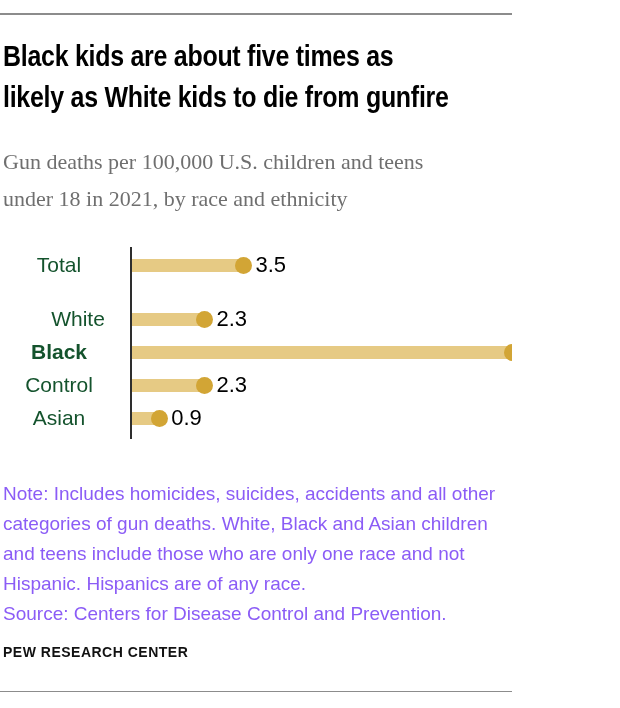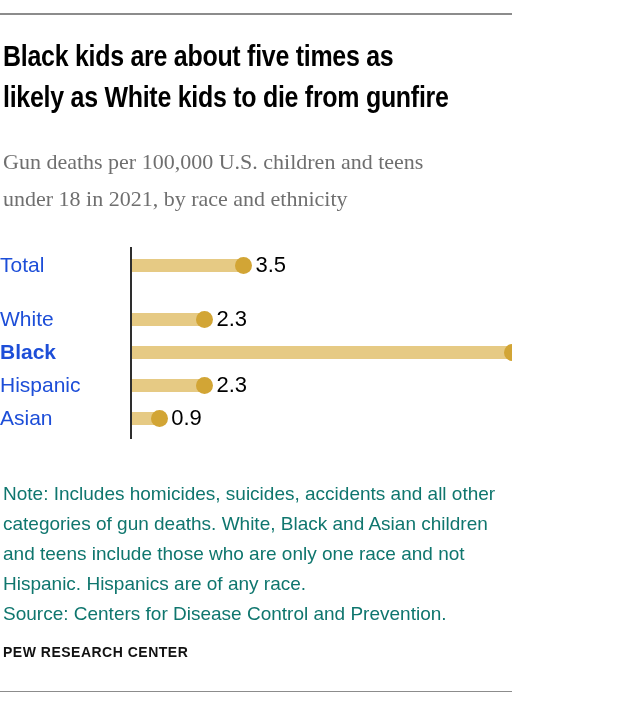--- a/index.html
+++ b/index.html
@@ -59,24 +59,24 @@
     left: 130px;
     top: 0;
     width: 1.5px;
     height: 192px;
     background: #2e2e2e;
   }
   .cat-label {
     position: absolute;
     left: 0;
     width: 118px;
-    text-align: left;
+    text-align: center;
     font-size: 21px;
     line-height: 28px;
-    color: #1d4ed8;
+    color: #14532d;
     white-space: nowrap;
   }
   .bar {
     position: absolute;
     height: 13px;
   }
   .dot {
     position: absolute;
     width: 17px;
     height: 17px;
@@ -90,21 +90,21 @@
     white-space: nowrap;
   }
 
   .notes {
     position: absolute;
     left: 3px;
     top: 479px;
     width: 614px;
     font-size: 19px;
     line-height: 30px;
-    color: #0f766e;
+    color: #8b5cf6;
     white-space: nowrap;
   }
   .brand {
     position: absolute;
     left: 3px;
     top: 644px;
     font-size: 14px;
     font-weight: bold;
     letter-spacing: 0.5px;
     color: #111111;
@@ -127,29 +127,29 @@
     <div>Gun deaths per 100,000 U.S. children and teens</div>
     <div>under 18 in 2021, by race and ethnicity</div>
   </div>
 
   <div class="chart" id="chart">
     <div class="axis-line" id="axis-line" style="background: rgb(46, 46, 46);"></div>
   <div class="cat-label" style="top: 4px;">Total</div>
       <div class="bar" style="left: 131.5px; width: 111.9px; top: 11.5px; background: rgb(230, 202, 132);"></div>
       <div class="dot" style="left: 234.9px; top: 9.5px; background: rgb(210, 165, 53);"></div>
       <div class="val-label" style="left: 255.4px; top: 4px;">3.5</div>
-      <div class="cat-label" style="top: 58px;">White</div>
+      <div class="cat-label" style="top: 58px; margin-left: 19px;">White</div>
       <div class="bar" style="left: 131.5px; width: 73.02px; top: 65.5px; background: rgb(230, 202, 132);"></div>
       <div class="dot" style="left: 196.02px; top: 63.5px; background: rgb(210, 165, 53);"></div>
       <div class="val-label" style="left: 216.52px; top: 58px;">2.3</div>
       <div class="cat-label" style="top: 91px; font-weight: bold;">Black</div>
       <div class="bar" style="left: 131.5px; width: 380.82px; top: 98.5px; background: rgb(230, 202, 132);"></div>
       <div class="dot" style="left: 503.82px; top: 96.5px; background: rgb(210, 165, 53);"></div>
       <div class="val-label" style="left: 553px; top: 91px;">11.8</div>
-      <div class="cat-label" style="top: 124px;">Hispanic</div>
+      <div class="cat-label" style="top: 124px;">Control</div>
       <div class="bar" style="left: 131.5px; width: 73.02px; top: 131.5px; background: rgb(230, 202, 132);"></div>
       <div class="dot" style="left: 196.02px; top: 129.5px; background: rgb(210, 165, 53);"></div>
       <div class="val-label" style="left: 216.52px; top: 124px;">2.3</div>
       <div class="cat-label" style="top: 157px;">Asian</div>
       <div class="bar" style="left: 131.5px; width: 27.66px; top: 164.5px; background: rgb(230, 202, 132);"></div>
       <div class="dot" style="left: 150.66px; top: 162.5px; background: rgb(210, 165, 53);"></div>
       <div class="val-label" style="left: 171.16px; top: 157px;">0.9</div>
     </div>
 
   <div class="notes">

